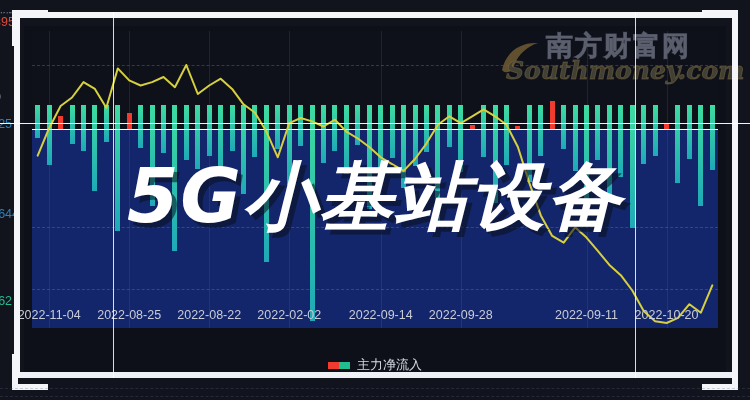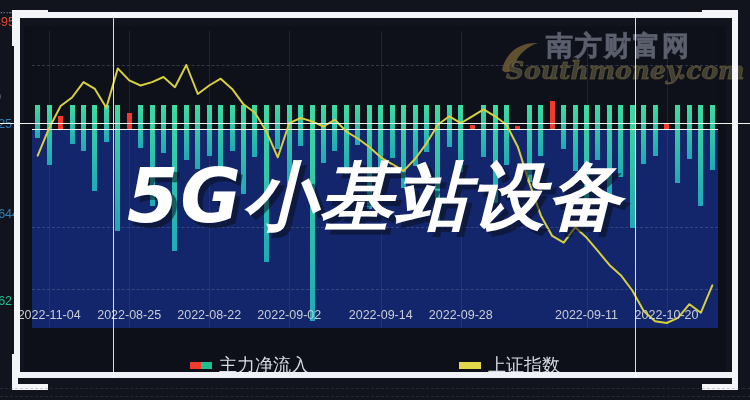--- a/index.html
+++ b/index.html
@@ -92,21 +92,21 @@
 
   
   #legend {
     position: absolute;
     left: 24px; top: 352px;
     width: 702px; height: 26px;
     display: flex; align-items: center; justify-content: center;
     gap: 150px;
   }
   .leg-item { display: flex; align-items: center; gap: 7px; }
-  .leg-text { font-size: 18px; color: #d6dae4; }
+  .leg-text { font-size: 13px; color: #d6dae4; }
   .swatch-split { width: 22px; height: 7px; display: flex; }
   .swatch-split i { flex: 1; height: 100%; display: block; }
   .swatch-split i.r { background: #f03b2e; }
   .swatch-split i.g { background: #1fbf8f; }
   .swatch-solid { width: 22px; height: 7px; background: #e3d84a; display: block; }
 
   
   #title-overlay {
     position: absolute;
     left: 0; top: 0; width: 750px; height: 400px;
@@ -303,39 +303,35 @@
       <div class="ylab neg" style="top: 124px; left: -6px;">-25</div>
       <div class="ylab neg" style="top: 214px; left: -6px;">-644</div>
       <div class="ylab idx" style="top: 301px; left: -6px;">-62</div>
     </div>
   <div id="y-unit">流入：亿元</div>
 
   <div id="x-axis">
       <div class="xlab" style="left: 49.15px;">2022-11-04</div>
       <div class="xlab" style="left: 129.183px;">2022-08-25</div>
       <div class="xlab" style="left: 209.217px;">2022-08-22</div>
-      <div class="xlab" style="left: 289.25px;">2022-09-02</div>
+      <div class="xlab" style="left: 289.25px;">2022-02-02</div>
       <div class="xlab" style="left: 380.717px;">2022-09-14</div>
       <div class="xlab" style="left: 460.75px;">2022-09-28</div>
       <div class="xlab" style="left: 586.517px;">2022-09-11</div>
       <div class="xlab" style="left: 666.55px;">2022-10-20</div>
     </div>
 
   <div id="legend">
     <div class="leg-item">
       <span class="swatch-split">
         <i class="r"></i>
           <i class="g"></i>
       </span>
       <span class="leg-text">主力净流入</span>
     </div>
-    <div class="leg-item">
-      <span class="swatch-solid"></span>
-      <span class="leg-text">上证指数</span>
-    </div>
   </div>
 
   <div id="watermark">
     <svg id="wm-swoosh" viewBox="0 0 56 34">
       <path d="M2 30 C6 12 20 2 38 3 C28 6 18 14 14 26 C11 33 5 34 2 30 Z" fill="#6d5a34" opacity="0.95"></path>
     </svg>
     <div id="wm-cn">南方财富网</div>
     <div id="wm-en">Southmoney.com</div>
   </div>
 

